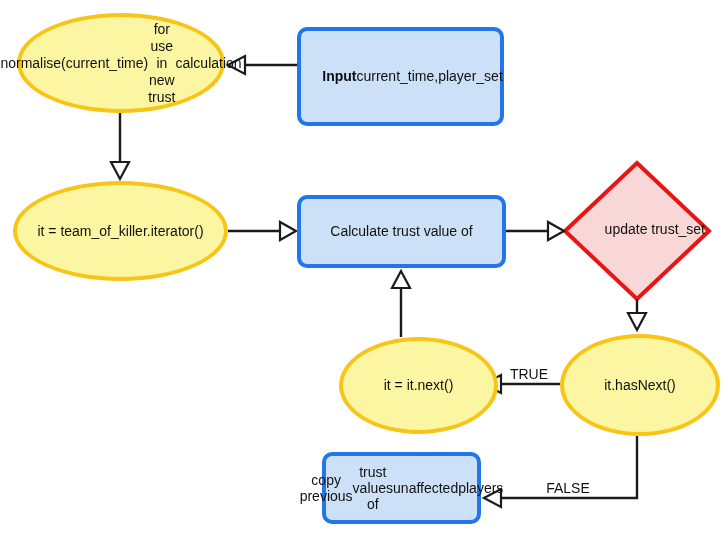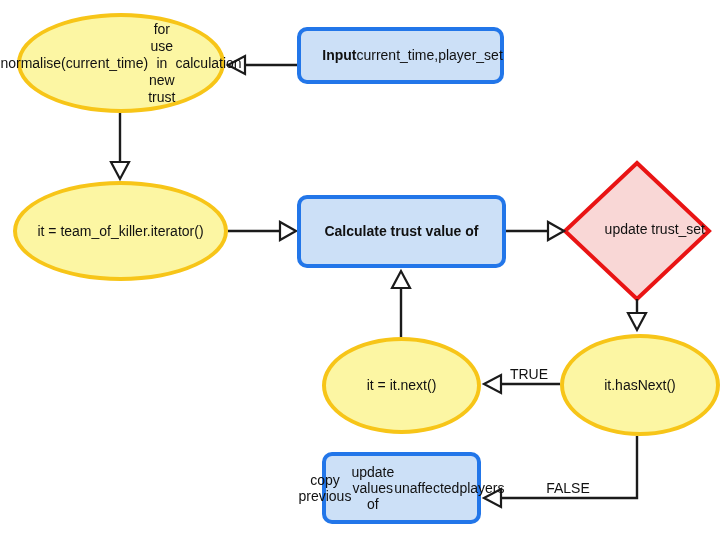--- a/index.html
+++ b/index.html
@@ -134,47 +134,47 @@
       <polygon class="edge-head" points="484,498 501,489 501,507"></polygon>
     </g>
   </svg>
 
   <div class="node ellipse" style="left:17px; top:13px; width:208px; height:100px;">
     <div>normalise(current_time)</div>
     <div>for use in new trust</div>
     <div>calculation</div>
   </div>
 
-  <div class="node rect" style="left:297px; top:27px; width:207px; height:57px;padding-left:24px;">
+  <div class="node rect" style="left:297px; top:27px; width:207px; height:99px;padding-left:24px;">
     <div class="title">Input</div>
     <div>current_time,</div>
     <div>player_set</div>
   </div>
 
   <div class="node ellipse" style="left:13px; top:181px; width:215px; height:100px;">
     <div>it = team_of_killer.iterator()</div>
   </div>
 
-  <div class="node rect" style="left:297px; top:195px; width:209px; height:73px;font-weight:bold;">
+  <div class="node rect" style="left:297px; top:195px; width:209px; height:73px;">
     <div>Calculate trust value of</div>
   </div>
 
   <div class="diamond-label">update trust_set</div>
 
-  <div class="node ellipse" style="left:322px; top:337px; width:159px; height:97px;">
+  <div class="node ellipse" style="left:339px; top:337px; width:159px; height:97px;">
     <div>it = it.next()</div>
   </div>
 
   <div class="node ellipse" style="left:560px; top:334px; width:160px; height:102px;">
     <div>it.hasNext()</div>
   </div>
 
   <div class="node rect" style="left:322px; top:452px; width:159px; height:72px; line-height:16px;">
     <div>copy previous</div>
-    <div>update values of</div>
+    <div>trust values of</div>
     <div>unaffected</div>
     <div>players</div>
   </div>
 
   <div class="edge-label" style="left:500px; top:366px; width:58px;">TRUE</div>
   <div class="edge-label" style="left:536px; top:480px; width:64px;">FALSE</div>
 
 </div>
 
 </body></html>

